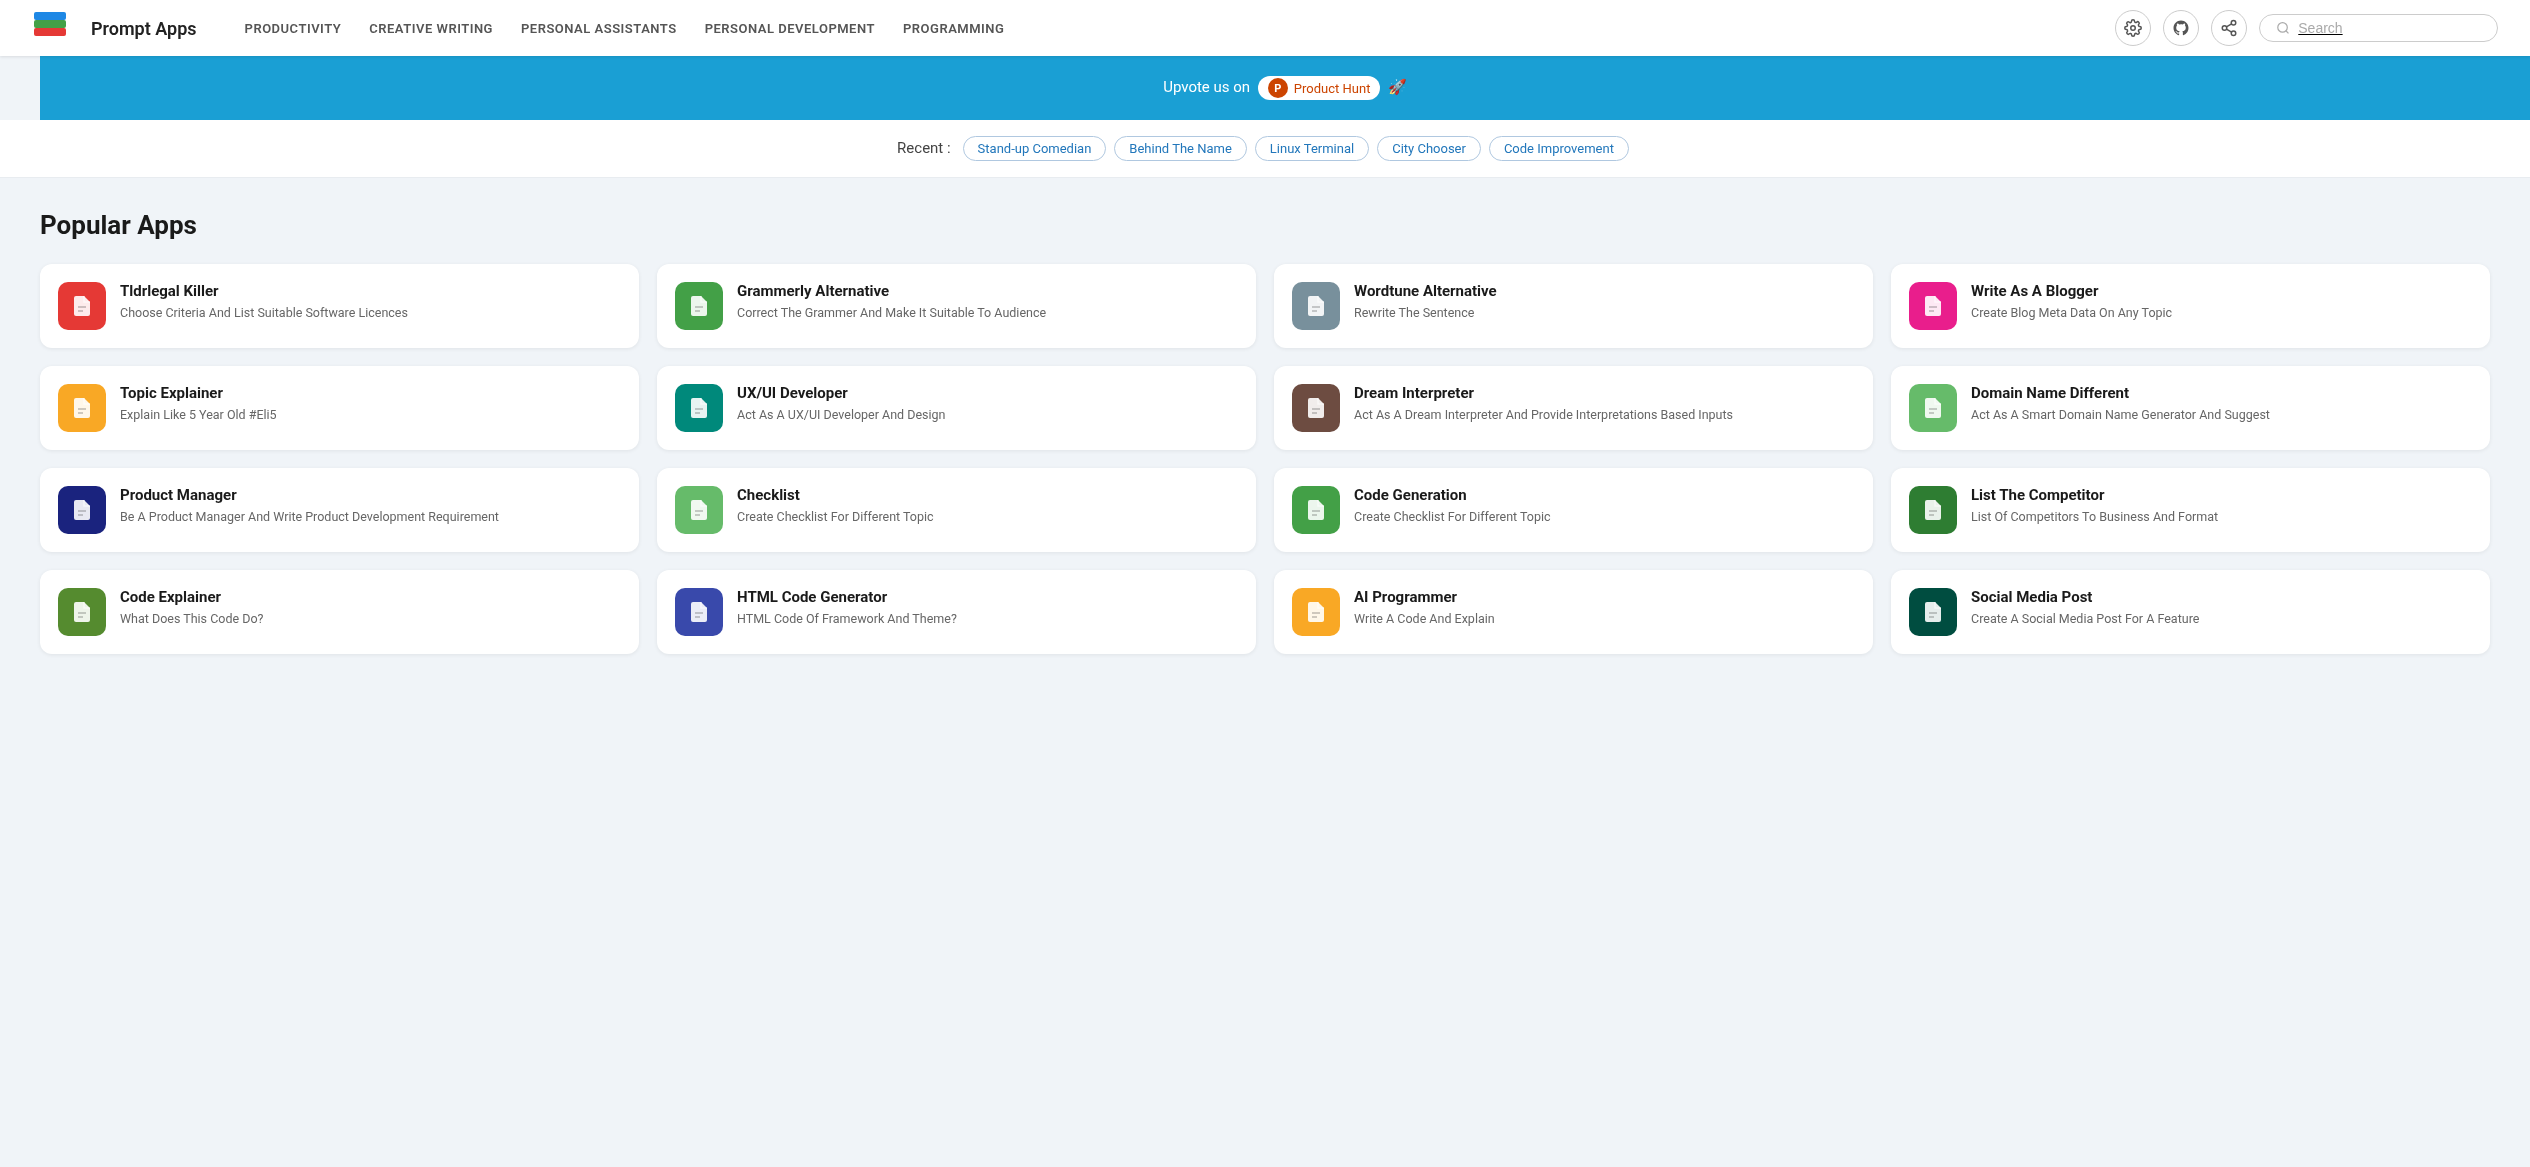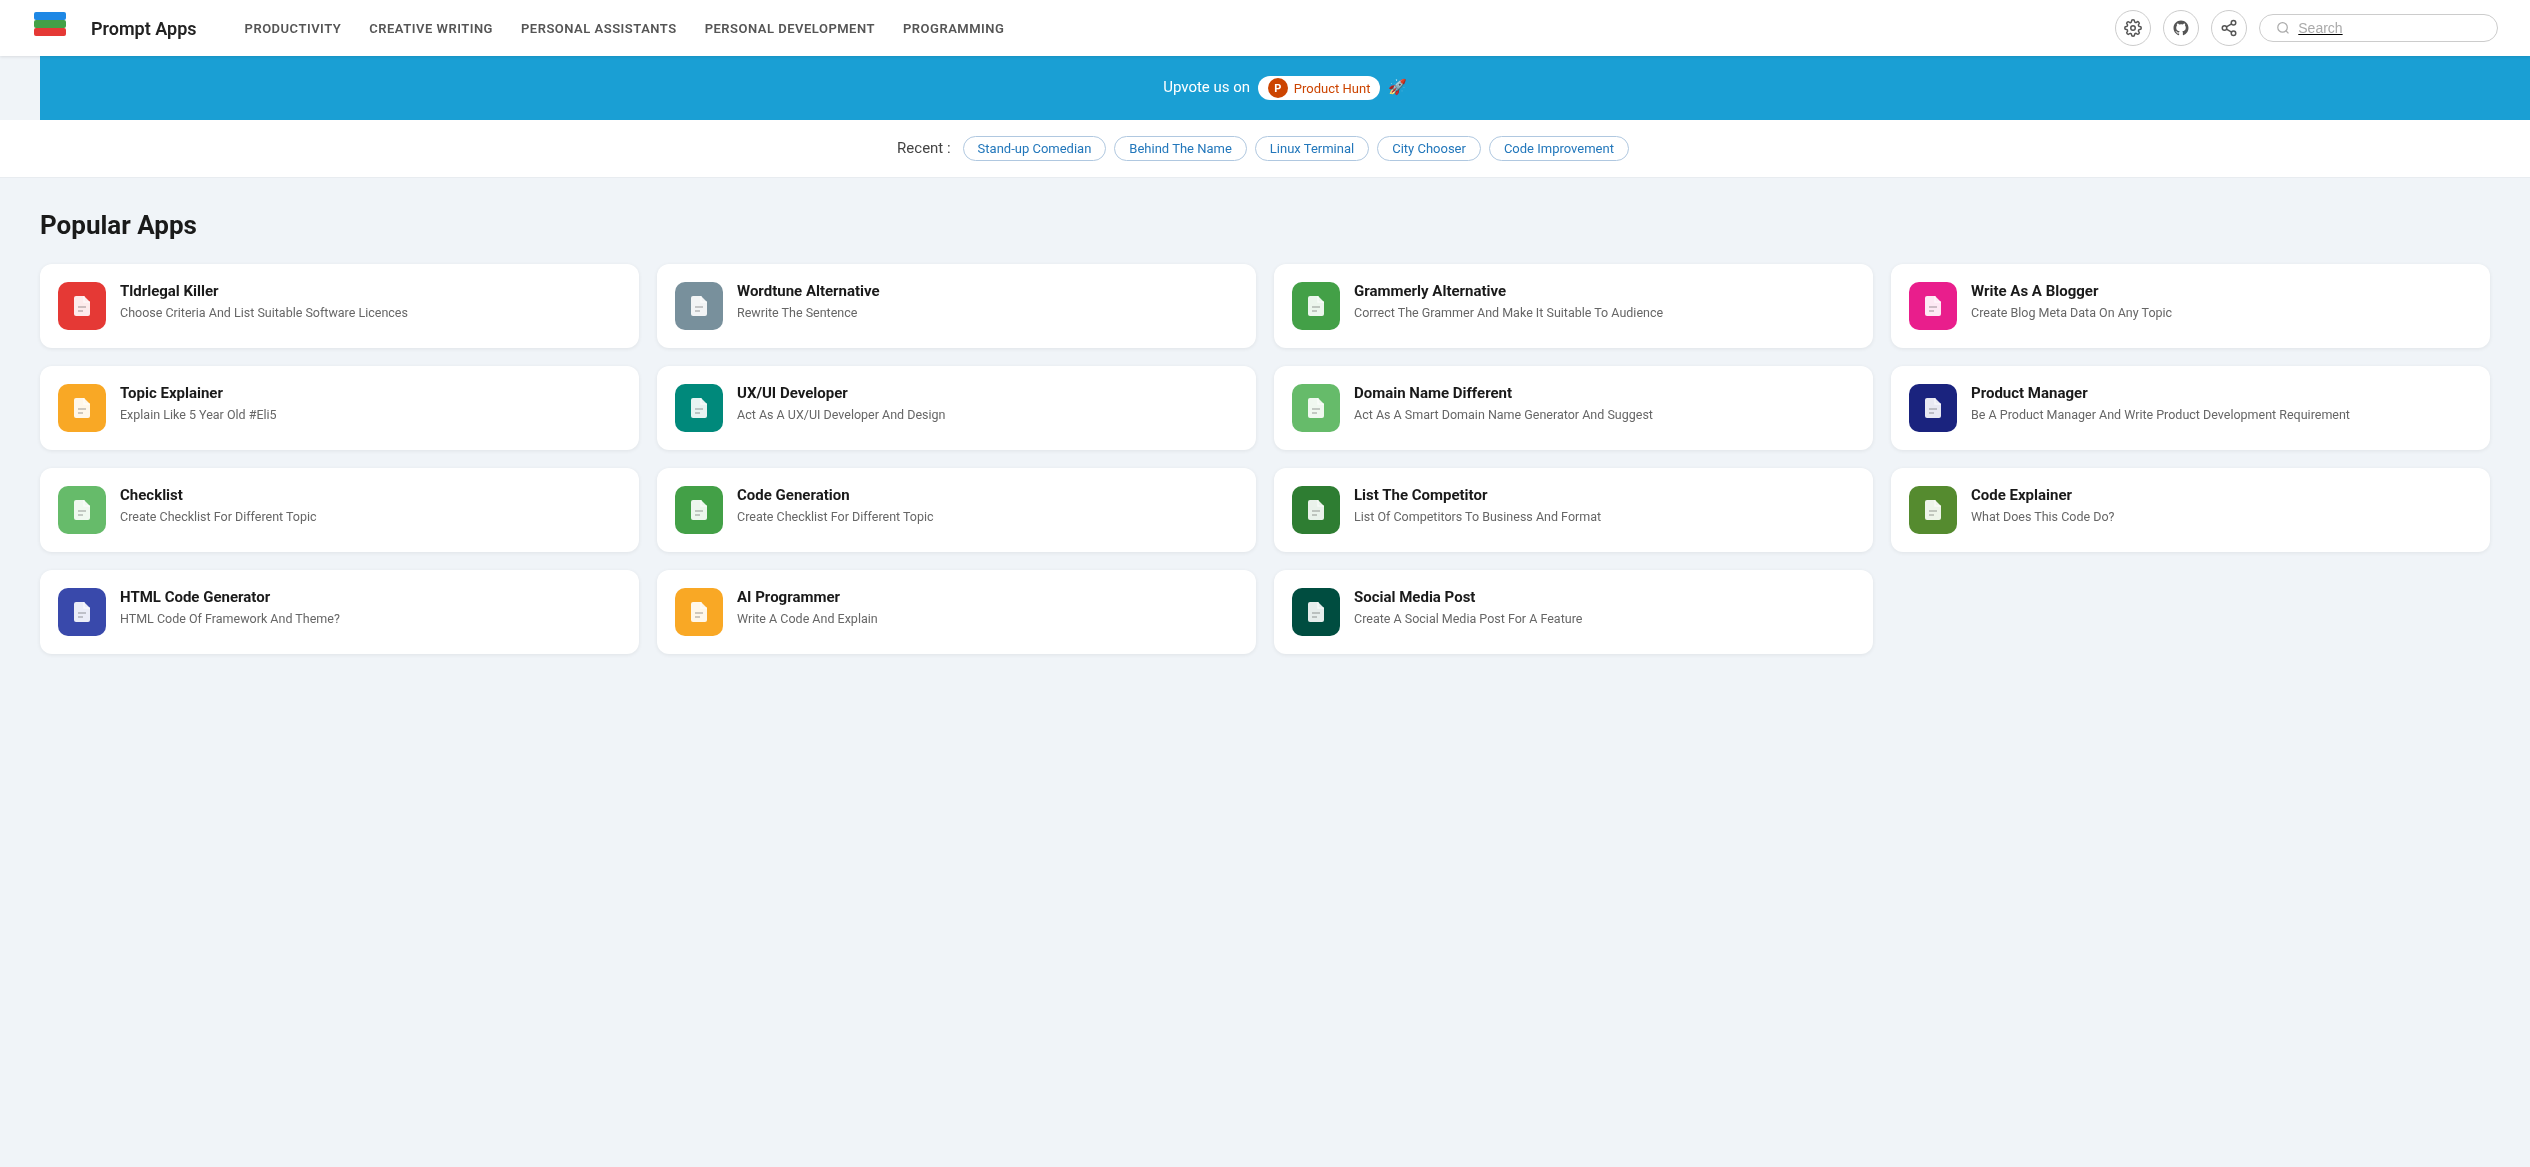--- a/index.html
+++ b/index.html
@@ -274,48 +274,48 @@
       <line x1="8" y1="13" x2="16" y2="13" stroke="rgba(0,0,0,0.25)" stroke-width="1.5"></line>
       <line x1="8" y1="17" x2="13" y2="17" stroke="rgba(0,0,0,0.25)" stroke-width="1.5"></line>
     </svg>
         </div>
         <div class="app-info">
           <div class="app-name">Tldrlegal Killer</div>
           <div class="app-desc">Choose Criteria And List Suitable Software Licences</div>
         </div>
       </div>
       <div class="app-card">
+        <div class="app-icon icon-green">
+          <svg class="doc-svg" viewBox="0 0 24 24" xmlns="http://www.w3.org/2000/svg">
+      <path d="M14 2H6a2 2 0 0 0-2 2v16a2 2 0 0 0 2 2h12a2 2 0 0 0 2-2V8z" fill="rgba(255,255,255,0.9)"></path>
+      <polyline points="14 2 14 8 20 8" fill="none" stroke="rgba(255,255,255,0.6)" stroke-width="1.5"></polyline>
+      <line x1="8" y1="13" x2="16" y2="13" stroke="rgba(0,0,0,0.25)" stroke-width="1.5"></line>
+      <line x1="8" y1="17" x2="13" y2="17" stroke="rgba(0,0,0,0.25)" stroke-width="1.5"></line>
+    </svg>
+        </div>
+        <div class="app-info">
+          <div class="app-name">Grammerly Alternative</div>
+          <div class="app-desc">Correct The Grammer And Make It Suitable To Audience</div>
+        </div>
+      </div>
+      <div class="app-card">
         <div class="app-icon icon-gray">
           <svg class="doc-svg" viewBox="0 0 24 24" xmlns="http://www.w3.org/2000/svg">
       <path d="M14 2H6a2 2 0 0 0-2 2v16a2 2 0 0 0 2 2h12a2 2 0 0 0 2-2V8z" fill="rgba(255,255,255,0.9)"></path>
       <polyline points="14 2 14 8 20 8" fill="none" stroke="rgba(255,255,255,0.6)" stroke-width="1.5"></polyline>
       <line x1="8" y1="13" x2="16" y2="13" stroke="rgba(0,0,0,0.25)" stroke-width="1.5"></line>
       <line x1="8" y1="17" x2="13" y2="17" stroke="rgba(0,0,0,0.25)" stroke-width="1.5"></line>
     </svg>
         </div>
         <div class="app-info">
           <div class="app-name">Wordtune Alternative</div>
           <div class="app-desc">Rewrite The Sentence</div>
         </div>
       </div>
       <div class="app-card">
-        <div class="app-icon icon-green">
-          <svg class="doc-svg" viewBox="0 0 24 24" xmlns="http://www.w3.org/2000/svg">
-      <path d="M14 2H6a2 2 0 0 0-2 2v16a2 2 0 0 0 2 2h12a2 2 0 0 0 2-2V8z" fill="rgba(255,255,255,0.9)"></path>
-      <polyline points="14 2 14 8 20 8" fill="none" stroke="rgba(255,255,255,0.6)" stroke-width="1.5"></polyline>
-      <line x1="8" y1="13" x2="16" y2="13" stroke="rgba(0,0,0,0.25)" stroke-width="1.5"></line>
-      <line x1="8" y1="17" x2="13" y2="17" stroke="rgba(0,0,0,0.25)" stroke-width="1.5"></line>
-    </svg>
-        </div>
-        <div class="app-info">
-          <div class="app-name">Grammerly Alternative</div>
-          <div class="app-desc">Correct The Grammer And Make It Suitable To Audience</div>
-        </div>
-      </div>
-      <div class="app-card">
         <div class="app-icon icon-pink">
           <svg class="doc-svg" viewBox="0 0 24 24" xmlns="http://www.w3.org/2000/svg">
       <path d="M14 2H6a2 2 0 0 0-2 2v16a2 2 0 0 0 2 2h12a2 2 0 0 0 2-2V8z" fill="rgba(255,255,255,0.9)"></path>
       <polyline points="14 2 14 8 20 8" fill="none" stroke="rgba(255,255,255,0.6)" stroke-width="1.5"></polyline>
       <line x1="8" y1="13" x2="16" y2="13" stroke="rgba(0,0,0,0.25)" stroke-width="1.5"></line>
       <line x1="8" y1="17" x2="13" y2="17" stroke="rgba(0,0,0,0.25)" stroke-width="1.5"></line>
     </svg>
         </div>
         <div class="app-info">
           <div class="app-name">Write As A Blogger</div>
@@ -344,20 +344,34 @@
       <line x1="8" y1="13" x2="16" y2="13" stroke="rgba(0,0,0,0.25)" stroke-width="1.5"></line>
       <line x1="8" y1="17" x2="13" y2="17" stroke="rgba(0,0,0,0.25)" stroke-width="1.5"></line>
     </svg>
         </div>
         <div class="app-info">
           <div class="app-name">UX/UI Developer</div>
           <div class="app-desc">Act As A UX/UI Developer And Design</div>
         </div>
       </div>
       <div class="app-card">
+        <div class="app-icon icon-brown">
+          <svg class="doc-svg" viewBox="0 0 24 24" xmlns="http://www.w3.org/2000/svg">
+      <path d="M14 2H6a2 2 0 0 0-2 2v16a2 2 0 0 0 2 2h12a2 2 0 0 0 2-2V8z" fill="rgba(255,255,255,0.9)"></path>
+      <polyline points="14 2 14 8 20 8" fill="none" stroke="rgba(255,255,255,0.6)" stroke-width="1.5"></polyline>
+      <line x1="8" y1="13" x2="16" y2="13" stroke="rgba(0,0,0,0.25)" stroke-width="1.5"></line>
+      <line x1="8" y1="17" x2="13" y2="17" stroke="rgba(0,0,0,0.25)" stroke-width="1.5"></line>
+    </svg>
+        </div>
+        <div class="app-info">
+          <div class="app-name">Dream Interpreter</div>
+          <div class="app-desc">Act As A Dream Interpreter And Provide Interpretations Based Inputs</div>
+        </div>
+      </div>
+      <div class="app-card">
         <div class="app-icon icon-light-green">
           <svg class="doc-svg" viewBox="0 0 24 24" xmlns="http://www.w3.org/2000/svg">
       <path d="M14 2H6a2 2 0 0 0-2 2v16a2 2 0 0 0 2 2h12a2 2 0 0 0 2-2V8z" fill="rgba(255,255,255,0.9)"></path>
       <polyline points="14 2 14 8 20 8" fill="none" stroke="rgba(255,255,255,0.6)" stroke-width="1.5"></polyline>
       <line x1="8" y1="13" x2="16" y2="13" stroke="rgba(0,0,0,0.25)" stroke-width="1.5"></line>
       <line x1="8" y1="17" x2="13" y2="17" stroke="rgba(0,0,0,0.25)" stroke-width="1.5"></line>
     </svg>
         </div>
         <div class="app-info">
           <div class="app-name">Domain Name Different</div>

